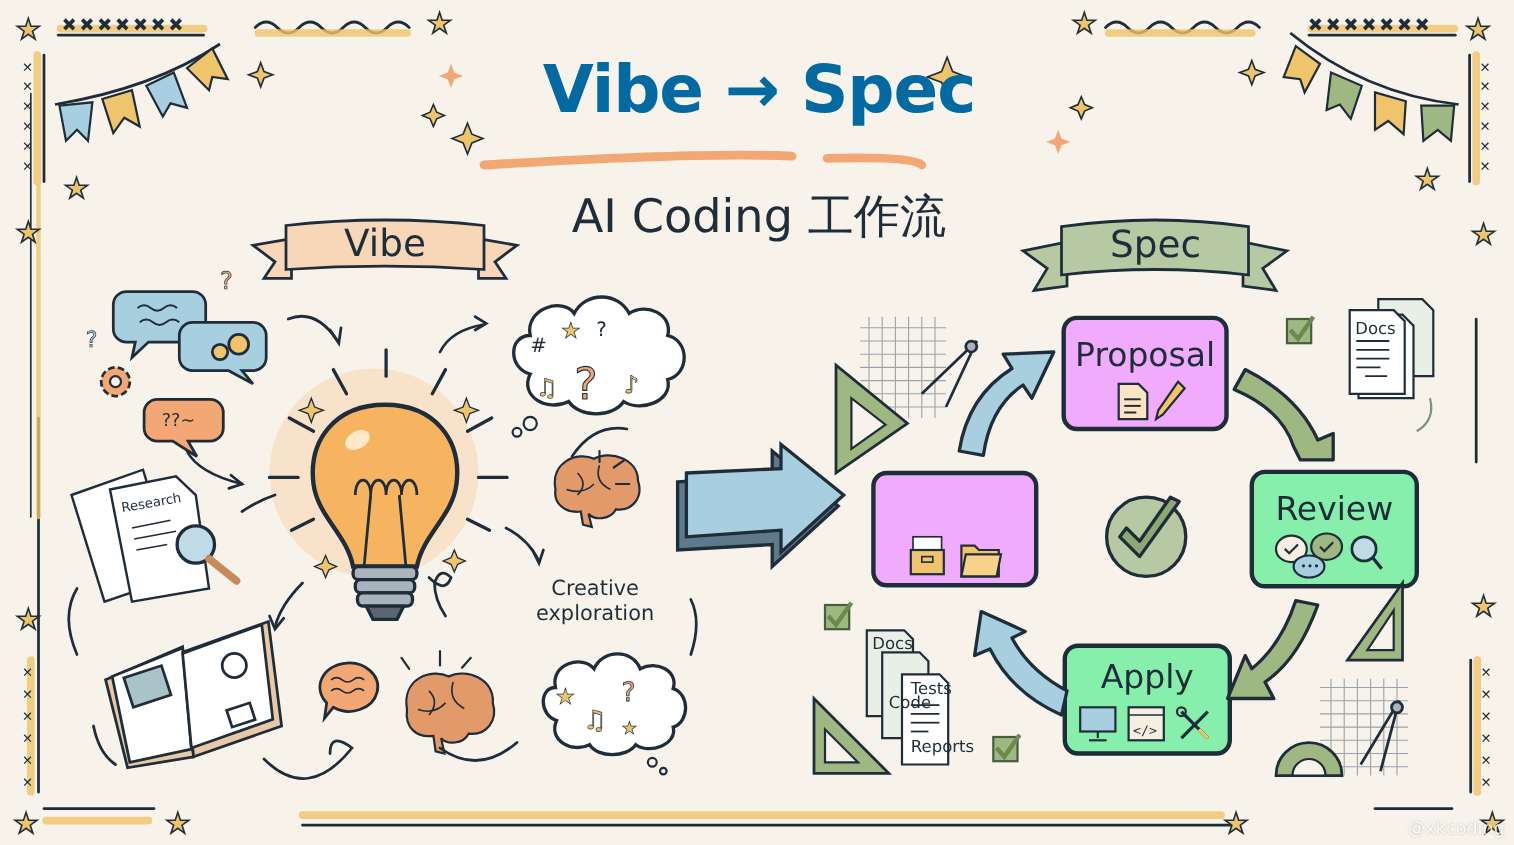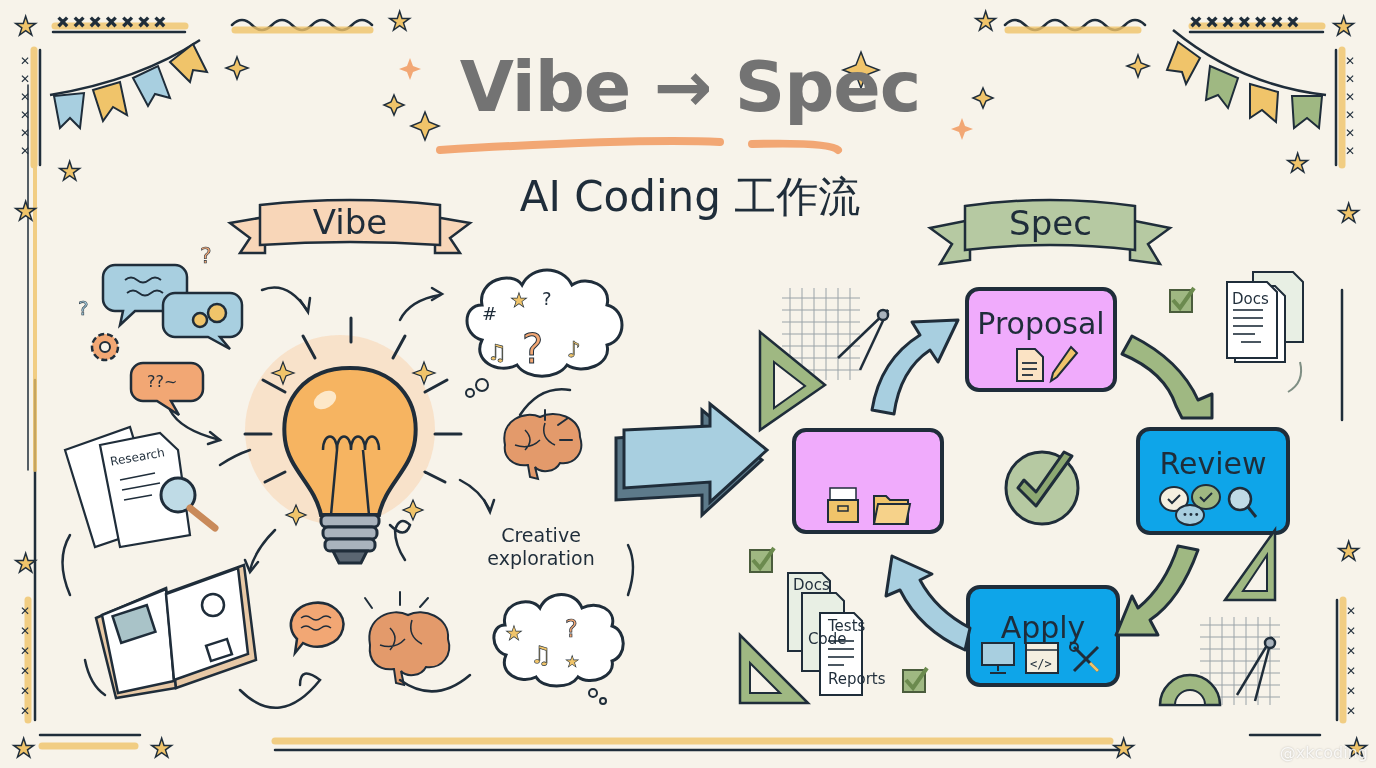--- a/index.html
+++ b/index.html
@@ -1,24 +1,24 @@
 <!DOCTYPE html>
 <html><head>
 <meta charset="utf-8">
 <style>
   html, body { margin: 0; padding: 0; }
   body { width: 1376px; height: 768px; background: #f7f3ea; overflow: hidden; position: relative; font-family: "DejaVu Sans", sans-serif; color: #1f2d3a; }
   svg { position: absolute; overflow: visible; }
-  .title { position: absolute; left: 440px; top: 52px; width: 500px; text-align: center; font-size: 70px; font-weight: bold; letter-spacing: -1px; color: #737373; line-height: 1; }
+  .title { position: absolute; left: 440px; top: 52px; width: 500px; text-align: center; font-size: 60px; font-weight: bold; letter-spacing: -1px; color: #0369a1; line-height: 1; }
   .subtitle { position: absolute; left: 440px; top: 176px; width: 500px; text-align: center; font-size: 42px; color: #1f2d3a; line-height: 1; }
   .banner-text { position: absolute; font-size: 34px; color: #1f2d3a; text-align: center; line-height: 1; }
   .box { position: absolute; border: 4px solid #1f2d3a; border-radius: 14px; box-sizing: border-box; text-align: center; }
   .box-label { display: block; font-size: 30px; color: #1f2d3a; margin-top: 18px; line-height: 1; }
   .blue { background: #f0abfc; }
-  .green { background: #0ea5e9; }
+  .green { background: #86efac; }
   .doc-label { position: absolute; font-size: 15px; color: #1f2d3a; }
   .creative { position: absolute; left: 466px; top: 524px; width: 150px; text-align: center; font-size: 19px; line-height: 1.2; color: #1f2d3a; }
   .research-label { position: absolute; font-size: 12px; color: #1f2d3a; transform: rotate(-10deg); }
   .watermark { position: absolute; right: 8px; bottom: 6px; font-size: 16px; color: rgba(255,255,255,0.85); text-shadow: 0 0 2px rgba(0,0,0,0.25); }
 </style>
 </head>
 <body>
 
 <svg width="1376" height="768" style="left:0;top:0">
 
@@ -342,21 +342,21 @@
     <ellipse cx="48" cy="14" rx="14" ry="12" fill="#9fb882" stroke="#1f2d3a" stroke-width="2"></ellipse>
     <path d="M42,14 l4,4 8,-8" stroke="#1f2d3a" stroke-width="2" fill="none"></path>
     <ellipse cx="32" cy="32" rx="14" ry="10" fill="#a8cfe0" stroke="#1f2d3a" stroke-width="2"></ellipse>
     <text x="24" y="35" font-size="10" fill="#1f2d3a" font-family="DejaVu Sans, sans-serif">•••</text>
     <circle cx="82" cy="16" r="11" fill="#bfdbe6" stroke="#1f2d3a" stroke-width="2.5"></circle>
     <line x1="90" y1="24" x2="98" y2="34" stroke="#1f2d3a" stroke-width="3"></line>
   </svg>
 </div>
 
 <div class="box green" style="left:966px;top:585px;width:154px;height:102px;">
-  <span class="box-label" style="margin-top:24px;">Apply</span>
+  <span class="box-label" style="margin-top:12px;">Apply</span>
   <svg width="36" height="36" style="left:10px;top:52px">
     <rect x="2" y="2" width="32" height="22" fill="#a8cfe0" stroke="#1f2d3a" stroke-width="2"></rect>
     <line x1="18" y1="24" x2="18" y2="30" stroke="#1f2d3a" stroke-width="2"></line>
     <line x1="10" y1="32" x2="26" y2="32" stroke="#1f2d3a" stroke-width="2"></line>
   </svg>
   <svg width="36" height="36" style="left:54px;top:52px">
     <rect x="2" y="2" width="32" height="30" fill="#f4efe0" stroke="#1f2d3a" stroke-width="2"></rect>
     <line x1="2" y1="9" x2="34" y2="9" stroke="#1f2d3a" stroke-width="1.5"></line>
     <text x="6" y="27" font-size="12" fill="#1f2d3a" font-family="DejaVu Sans Mono, monospace">&lt;/&gt;</text>
   </svg>

